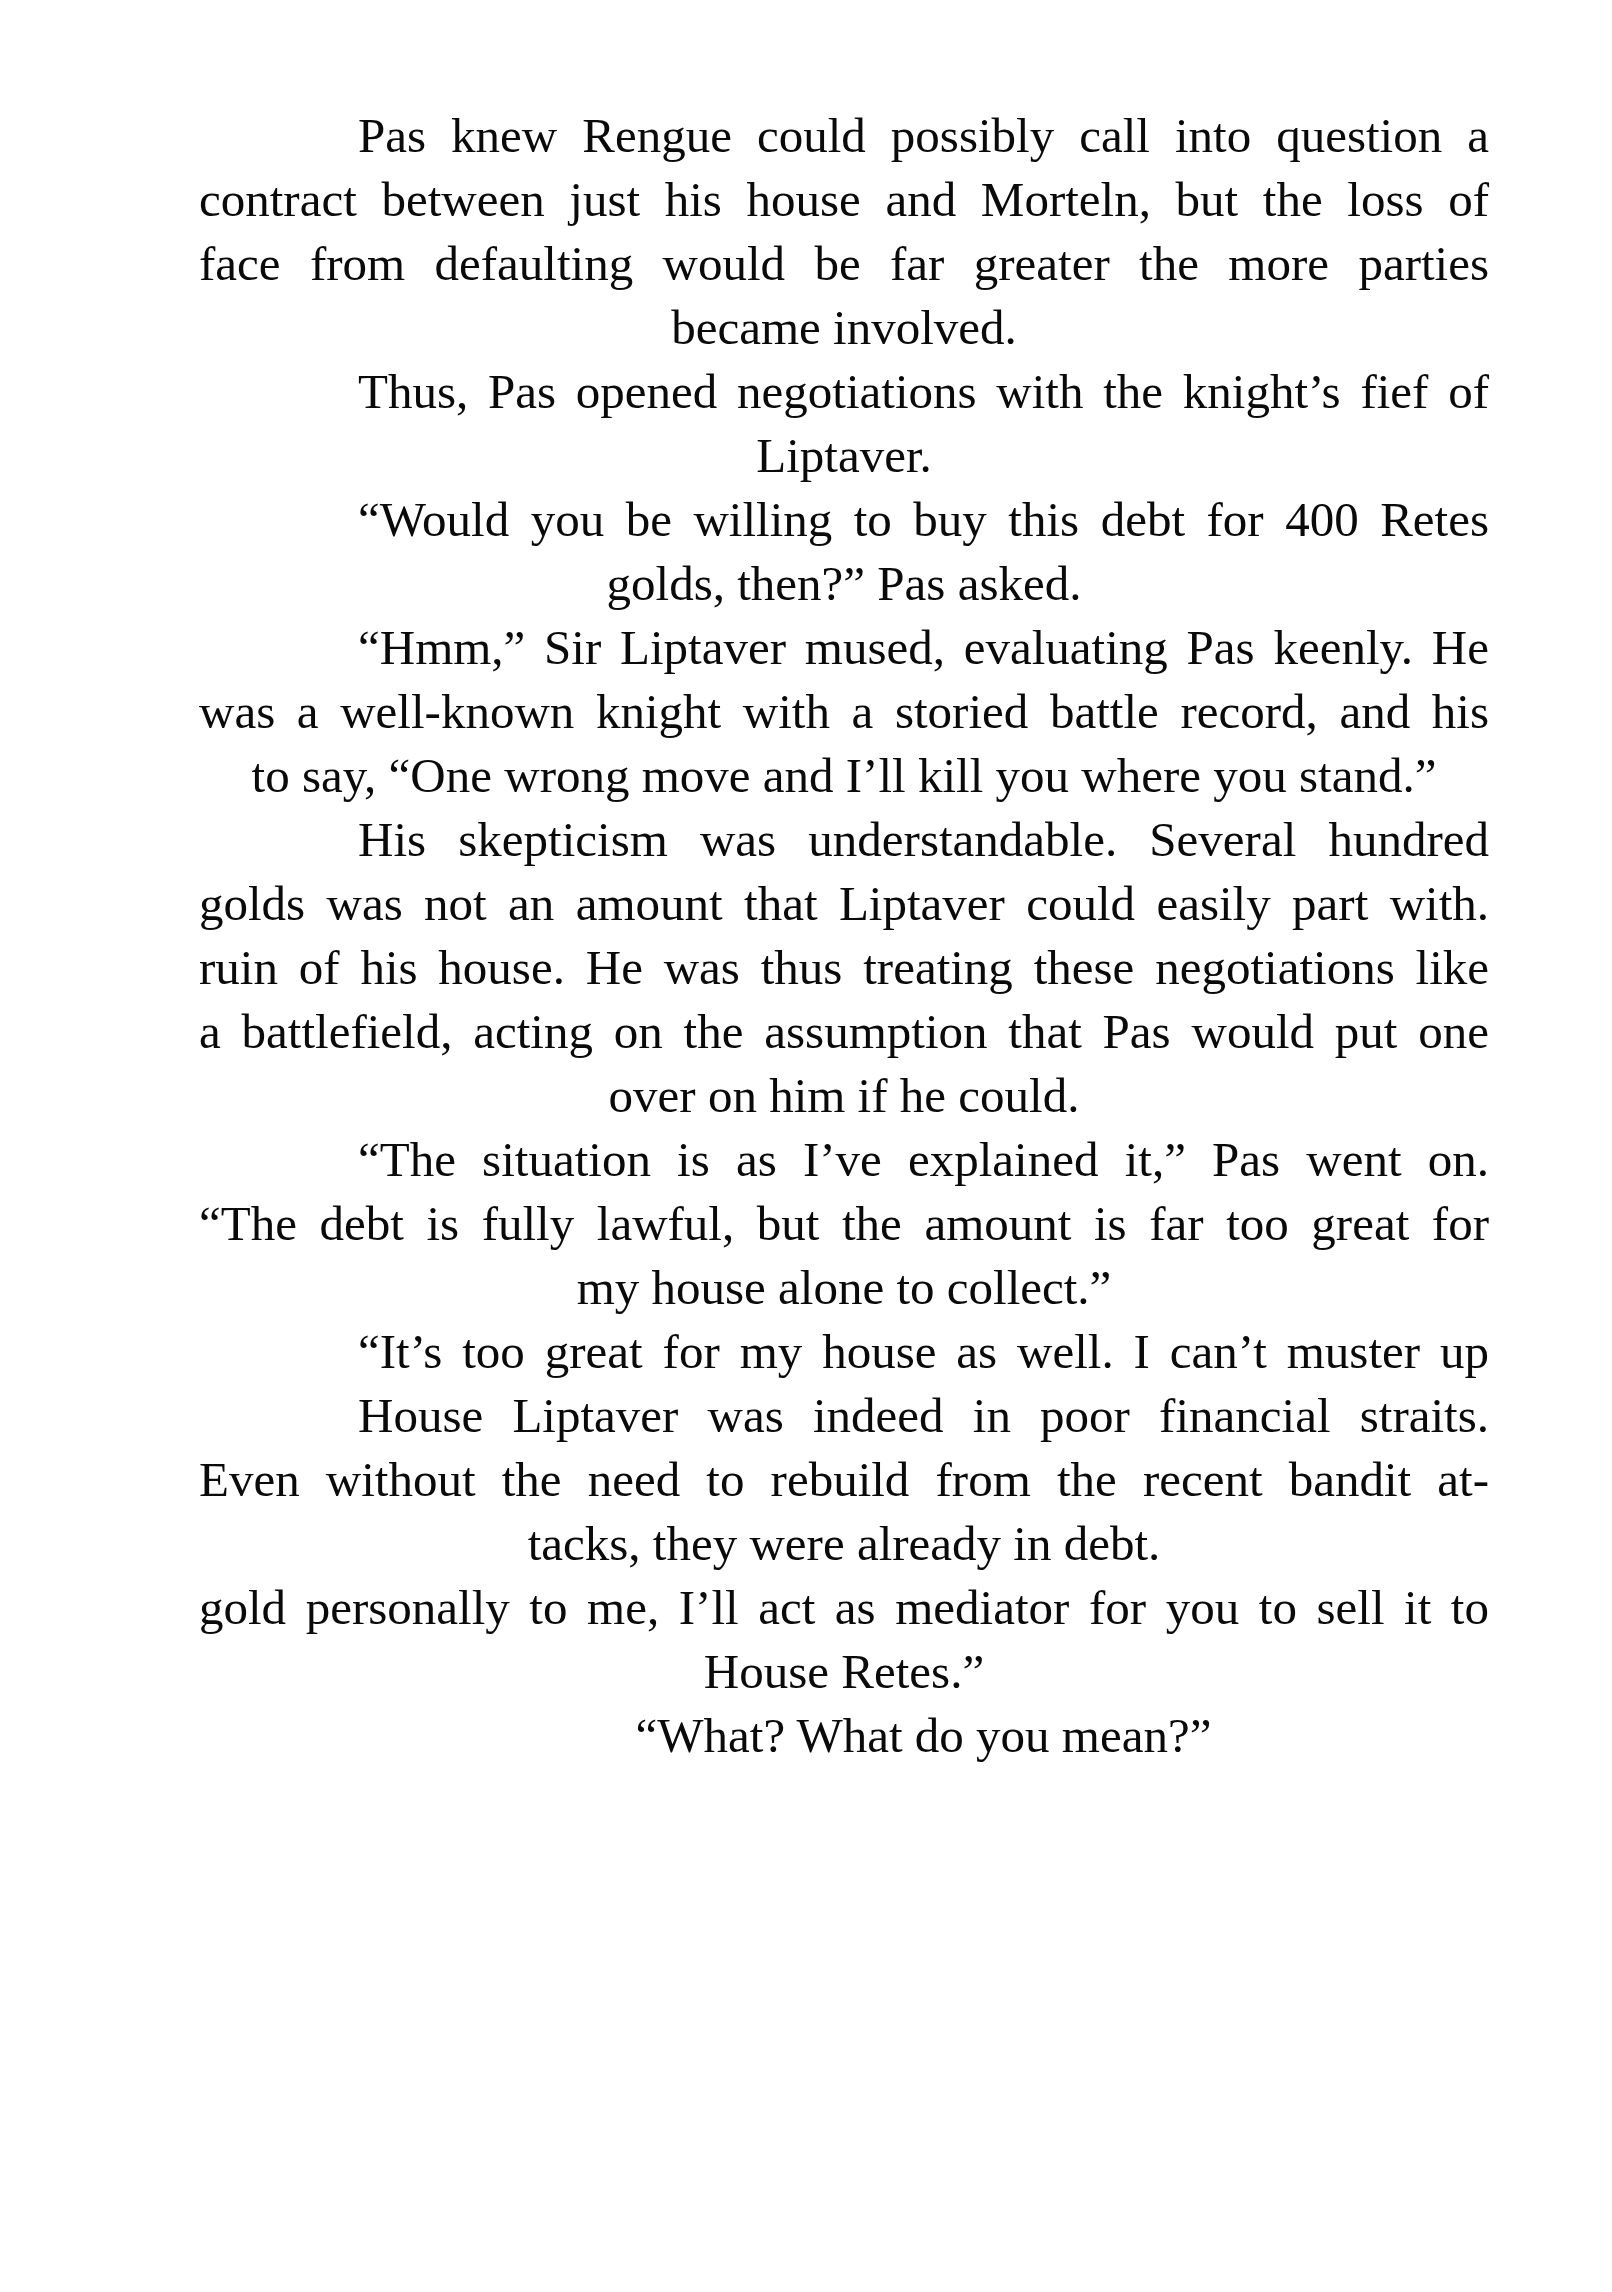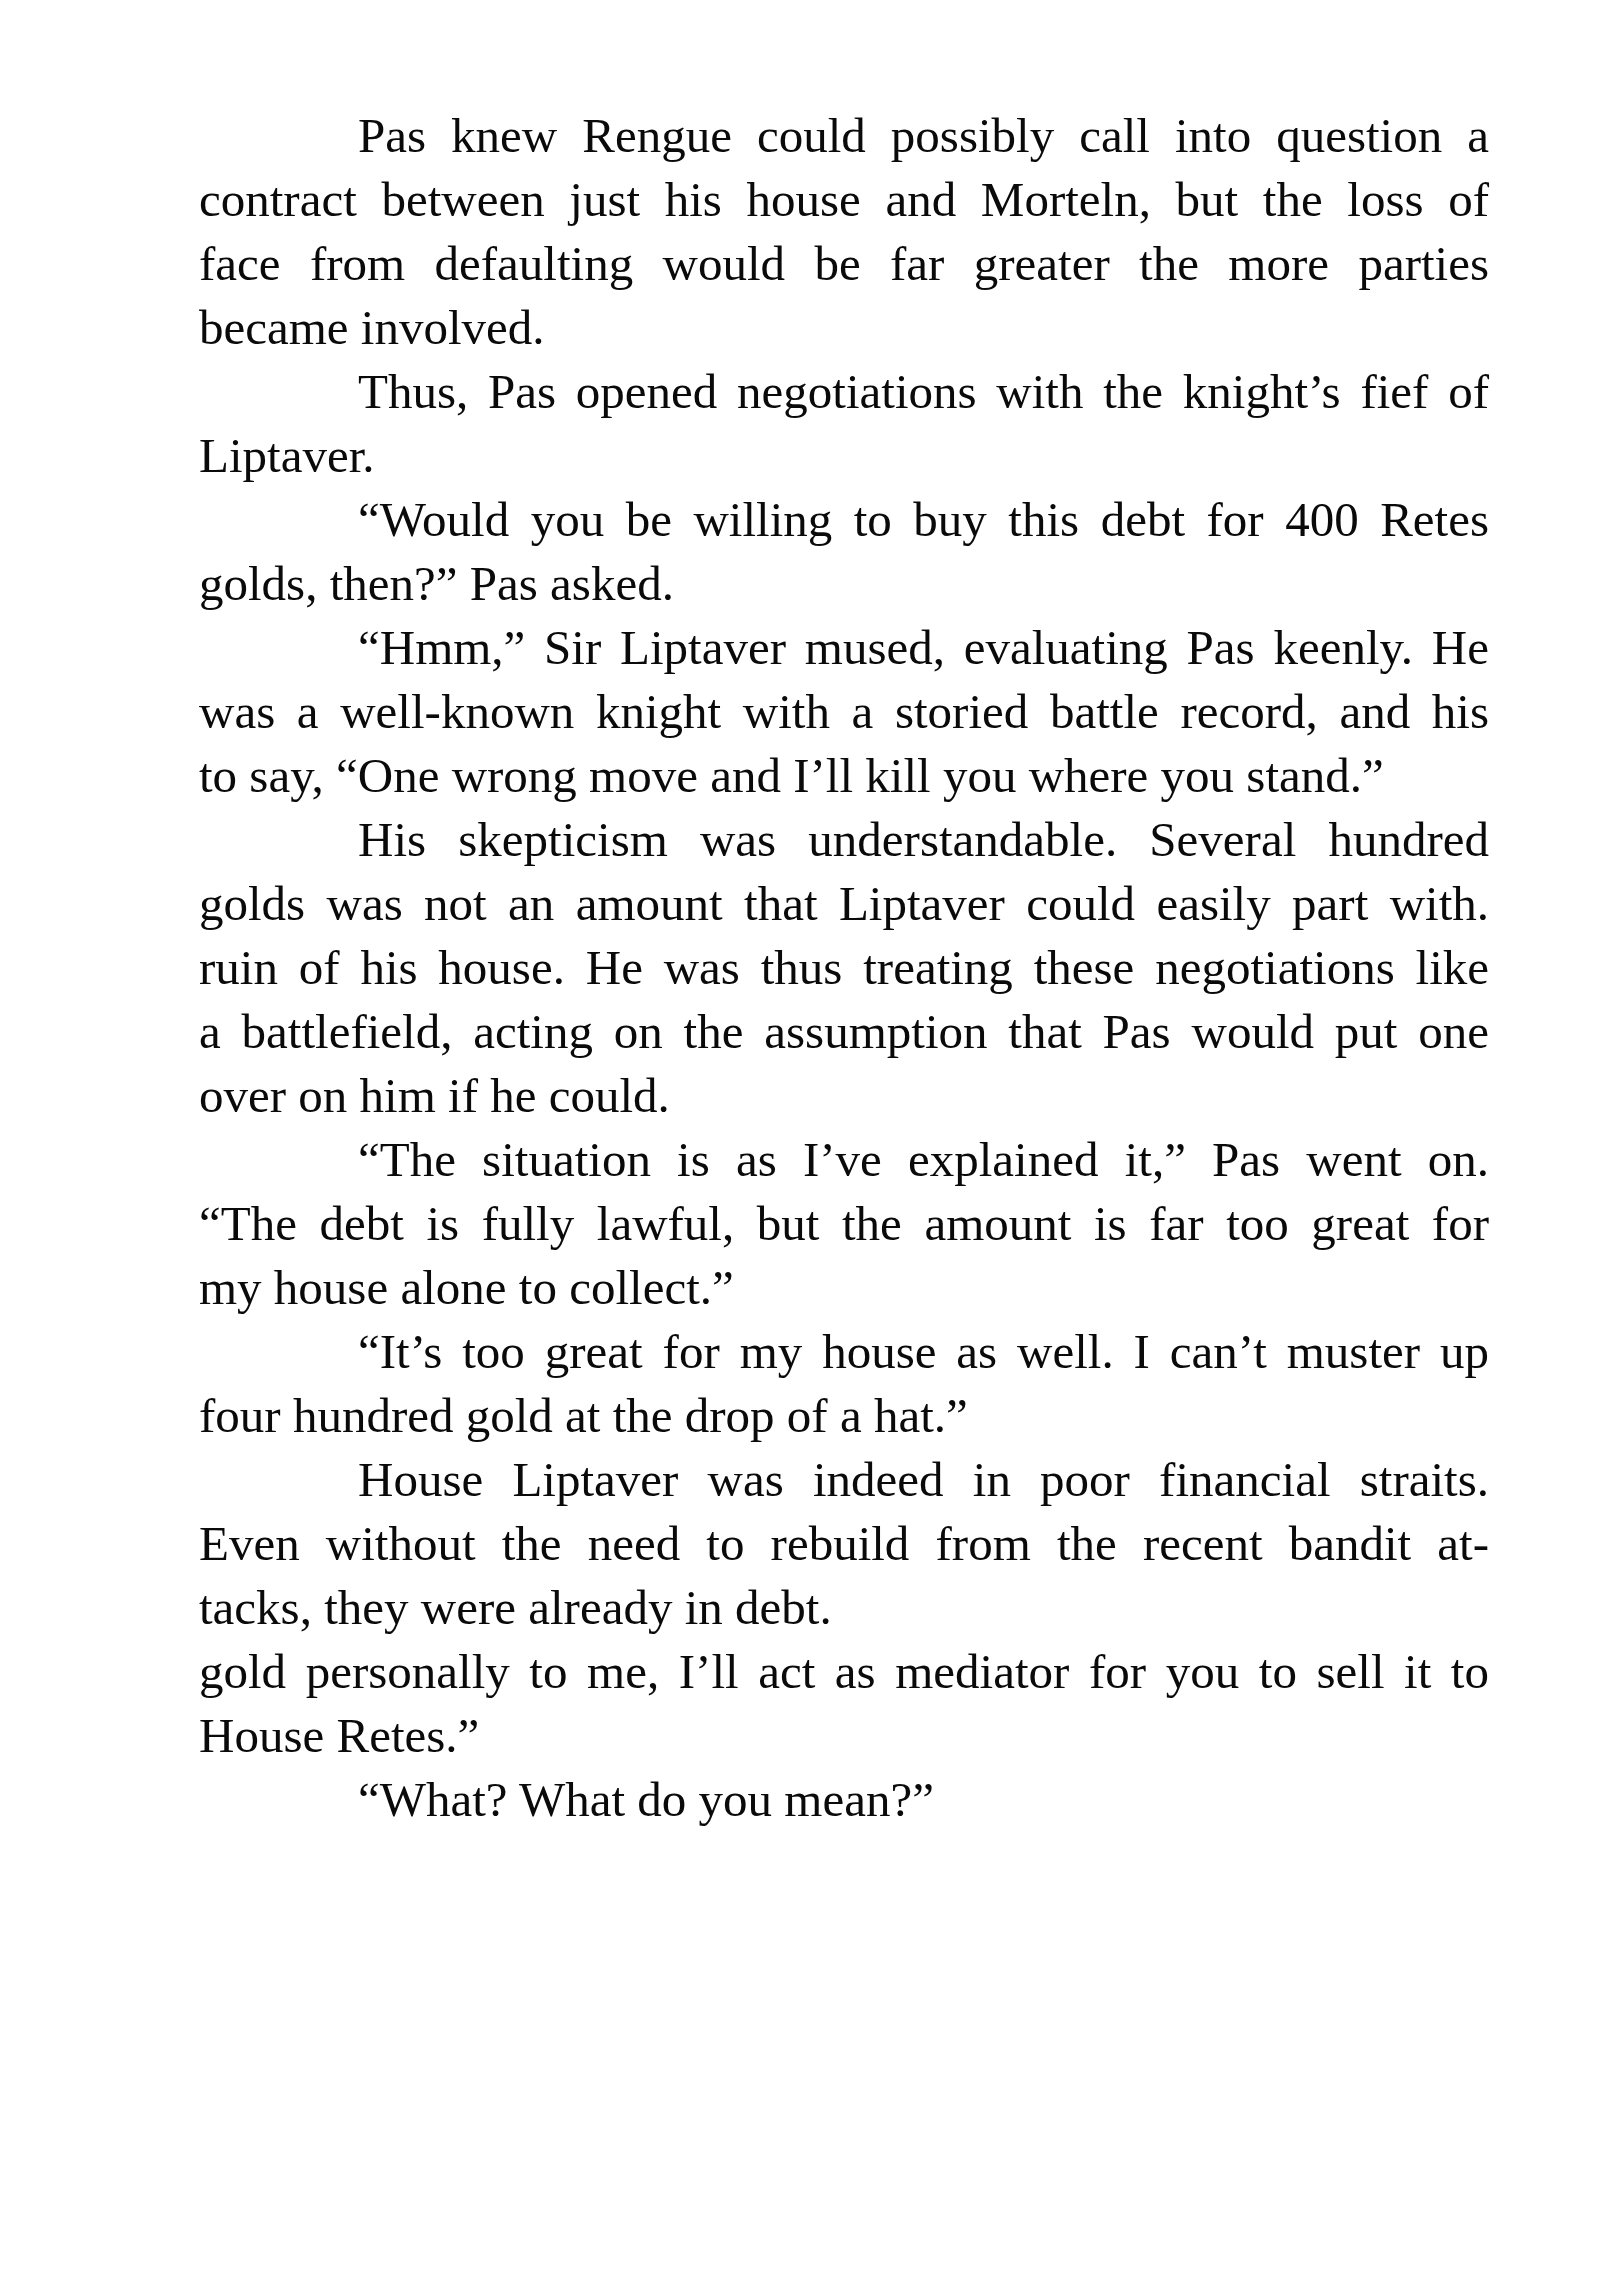--- a/index.html
+++ b/index.html
@@ -31,21 +31,21 @@
     color:var(--ink);
     font-size:49px;
     line-height:64px;
     letter-spacing:0;
   }
   .para{
     margin:0;
     padding:0;
   }
   .line{
-    text-align:left;
+    text-align:center;
     white-space:normal;
   }
   .line.j{
     text-align:justify;
     text-align-last:justify;
     text-justify:inter-word;
   }
   .line.ind{
     text-indent:159px;
   }
@@ -88,21 +88,20 @@
     </div>
 
     <div class="para">
       <div class="line j ind">“The situation is as I’ve explained it,” Pas went on.</div>
       <div class="line j">“The debt is fully lawful, but the amount is far too great for</div>
       <div class="line">my house alone to collect.”</div>
     </div>
 
     <div class="para">
       <div class="line j ind">“It’s too great for my house as well. I can’t muster up</div>
-      <div class="line">four hundred gold at the drop of a hat.”</div>
     </div>
 
     <div class="para">
       <div class="line j ind">House Liptaver was indeed in poor financial straits.</div>
       <div class="line j">Even without the need to rebuild from the recent bandit at-</div>
       <div class="line">tacks, they were already in debt.</div>
     </div>
 
     <div class="para">
       <div class="line j">gold personally to me, I’ll act as mediator for you to sell it to</div>

